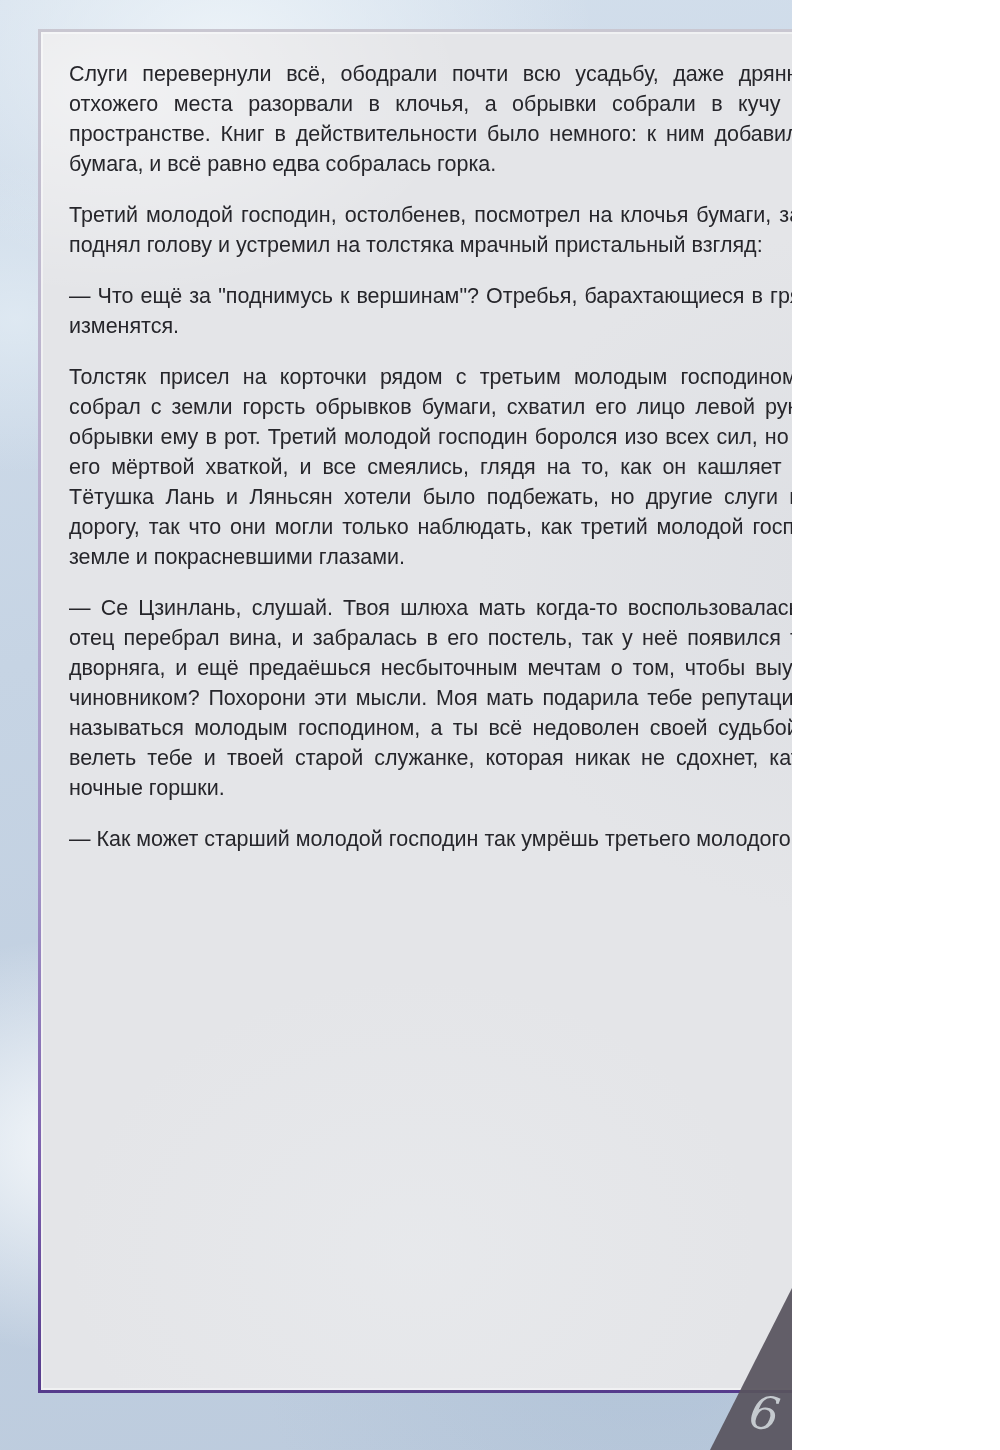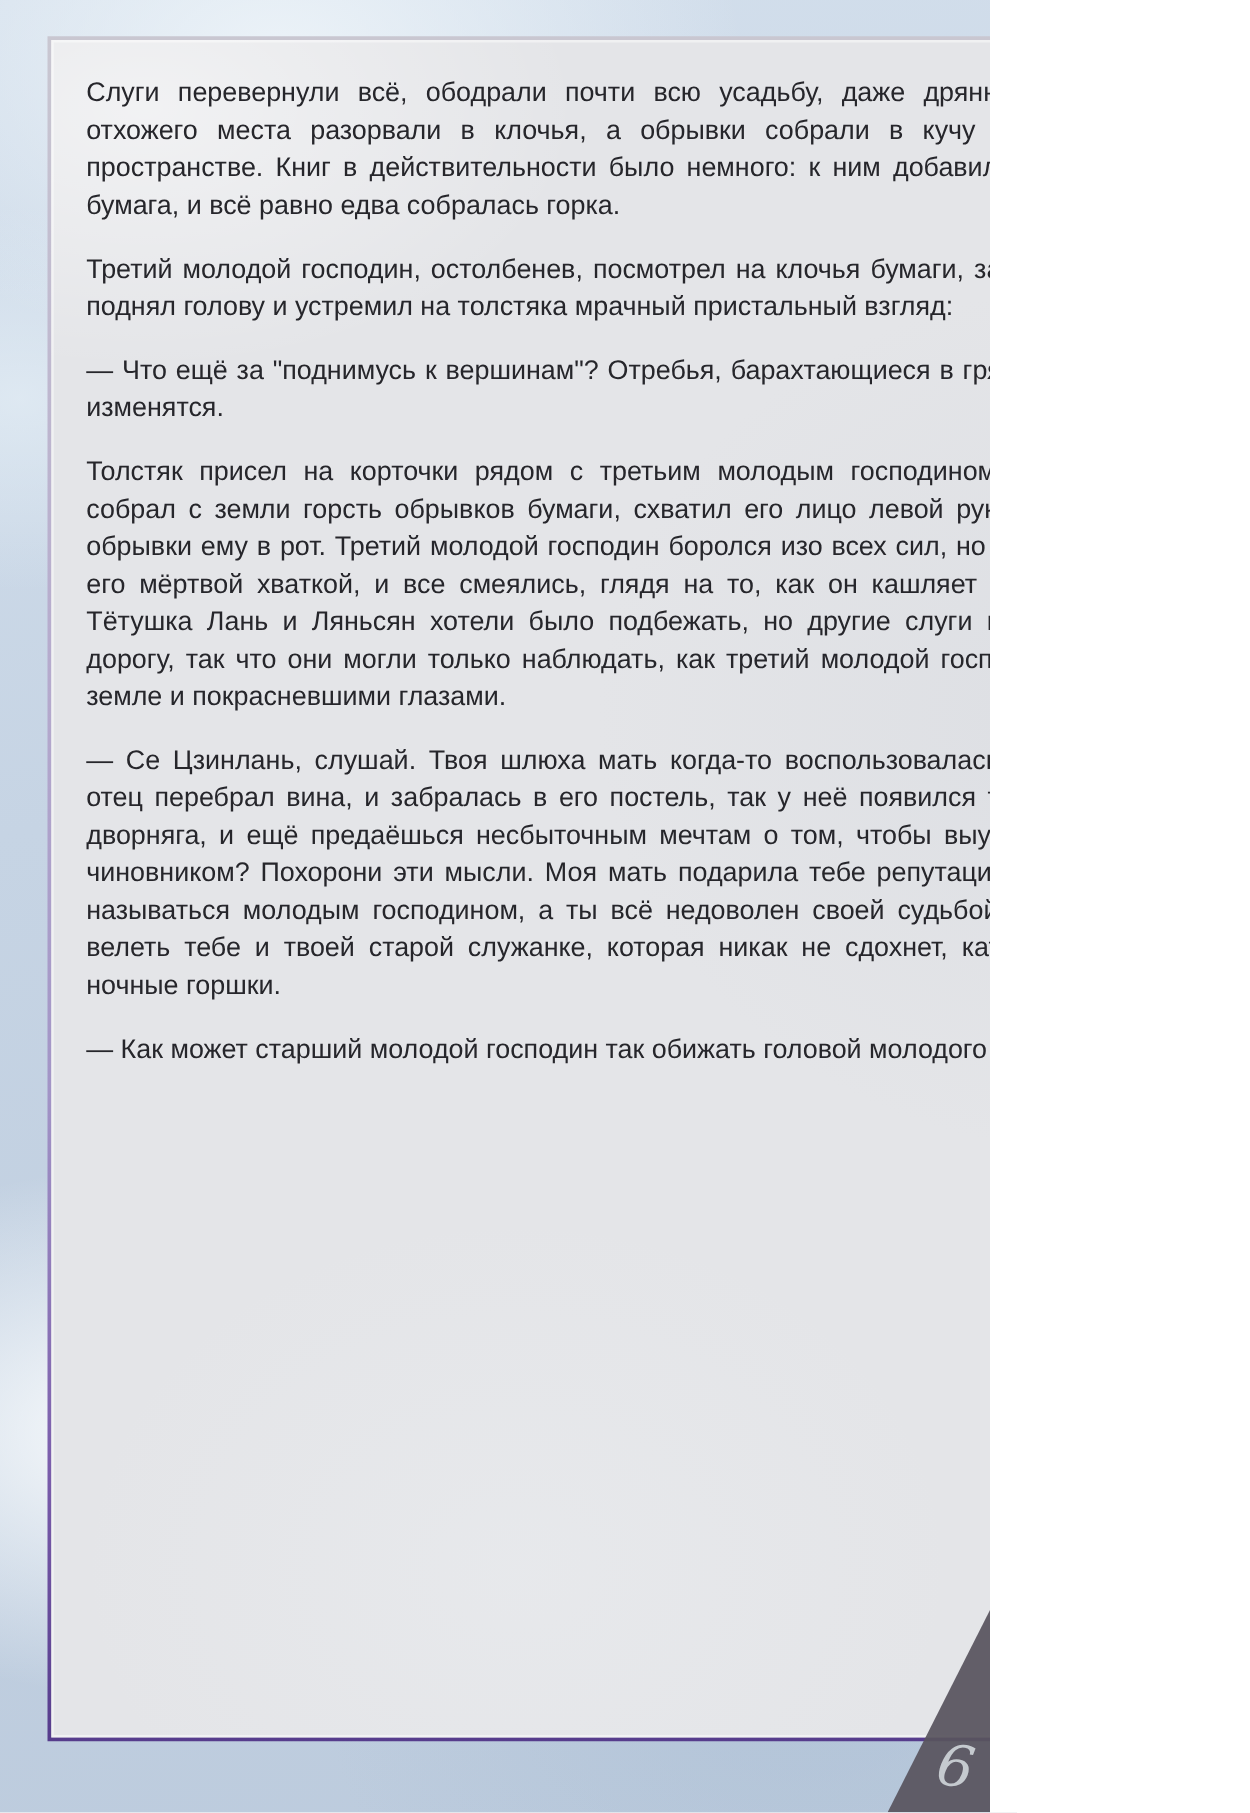--- a/index.html
+++ b/index.html
@@ -80,20 +80,20 @@
 
 <div class="page">
   <div class="frame">
     <div class="panel">
       <div id="paragraphs">
           <p class="para">Слуги перевернули всё, ободрали почти всю усадьбу, даже дрянную бумагу из отхожего места разорвали в клочья, а обрывки собрали в кучу на свободном пространстве. Книг в действительности было немного: к ним добавилась туалетная бумага, и всё равно едва собралась горка.</p>
           <p class="para">Третий молодой господин, остолбенев, посмотрел на клочья бумаги, затем медленно поднял голову и устремил на толстяка мрачный пристальный взгляд:</p>
           <p class="para">— Что ещё за "поднимусь к вершинам"? Отребья, барахтающиеся в грязи, никогда не изменятся.</p>
           <p class="para">Толстяк присел на корточки рядом с третьим молодым господином, неторопливо собрал с земли горсть обрывков бумаги, схватил его лицо левой рукой и запихнул обрывки ему в рот. Третий молодой господин боролся изо всех сил, но слуги держали его мёртвой хваткой, и все смеялись, глядя на то, как он кашляет без остановки. Тётушка Лань и Ляньсян хотели было подбежать, но другие слуги преградили им дорогу, так что они могли только наблюдать, как третий молодой господин лежит на земле и покрасневшими глазами.</p>
           <p class="para">— Се Цзинлань, слушай. Твоя шлюха мать когда-то воспользовалась тем, что мой отец перебрал вина, и забралась в его постель, так у неё появился ты. Ты грязная дворняга, и ещё предаёшься несбыточным мечтам о том, чтобы выучиться и стать чиновником? Похорони эти мысли. Моя мать подарила тебе репутацию и позволила называться молодым господином, а ты всё недоволен своей судьбой. Отцу стоило велеть тебе и твоей старой служанке, которая никак не сдохнет, катиться чистить ночные горшки.</p>
-          <p class="para">— Как может старший молодой господин так обижать головой молодого</p>
+          <p class="para">— Как может старший молодой господин так умрёшь третьего молодого</p>
         </div>
     </div>
   </div>
   <div class="corner">
     <span class="pagenum">6</span>
   </div>
 </div>
 
 </body></html>

